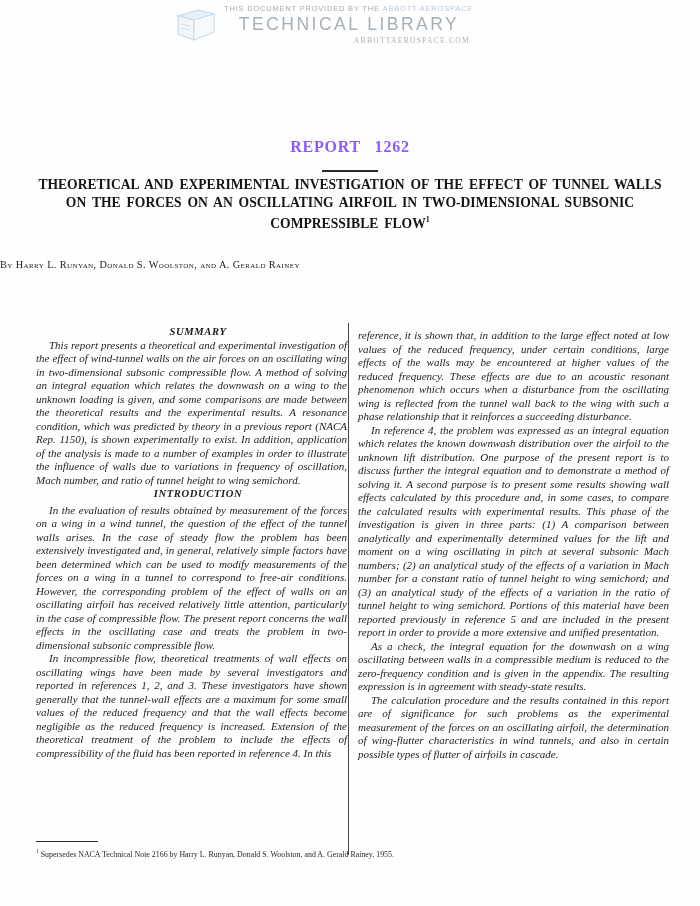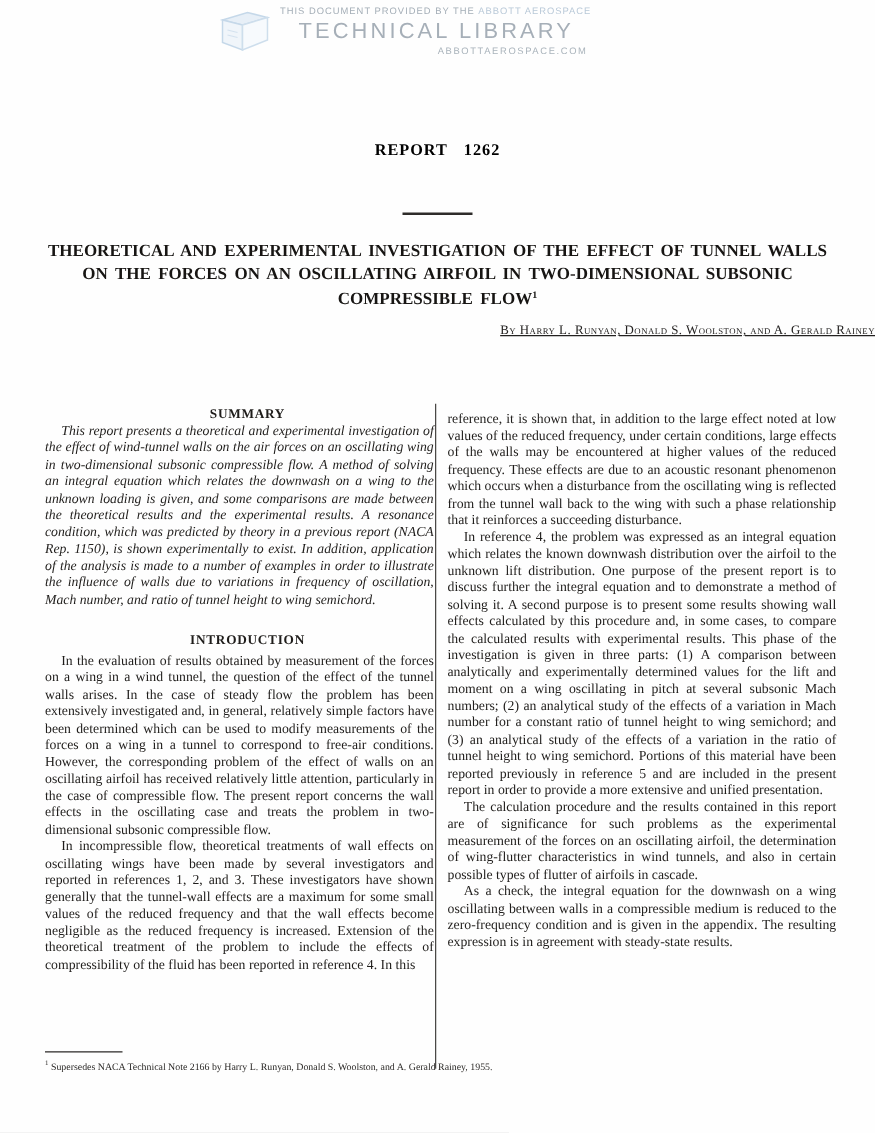--- a/index.html
+++ b/index.html
@@ -12,57 +12,57 @@
     color:#1f1d1b;
   }
 
   
   .wm{position:absolute;left:168px;top:4px;display:flex;align-items:flex-start;}
   .wm-logo{width:54px;height:42px;opacity:.85;}
   .wm-text{margin-left:2px;width:250px;}
   .wm-line1{font-family:"Liberation Sans",sans-serif;font-size:7.5px;letter-spacing:.8px;color:#a4aeb7;white-space:nowrap;}
   .wm-line1 .brand{color:#b9c9d8;}
   .wm-line2{font-family:"Liberation Sans",sans-serif;font-size:17.5px;letter-spacing:2.5px;color:#a6afb8;white-space:nowrap;margin-top:1px;text-align:center;}
-  .wm-line3{font-family:Liberation Sans, sans-serif;font-size:7.5px;letter-spacing:1.3px;color:#a9b3bb;text-align:right;margin-top:1px;padding-right:4px;}
+  .wm-line3{font-family:Liberation Serif, serif;font-size:7.5px;letter-spacing:1.3px;color:#a9b3bb;text-align:right;margin-top:1px;padding-right:4px;}
 
   
   .report-number{
-    position:absolute;top:112px;left:0;width:100%;
-    text-align:center;font-size:13px;font-weight:bold;
-    letter-spacing:.8px;word-spacing:9px;color:#000000;
+    position:absolute;top:138px;left:0;width:100%;
+    text-align:center;font-size:16px;font-weight:bold;
+    letter-spacing:.8px;word-spacing:9px;color:#8b5cf6;
   }
   .title-divider{
     position:absolute;top:170px;left:322px;width:56px;height:2px;background:#2e2c2a;
   }
   .report-title{
-    position:absolute;top:192px;left:28px;width:644px;
+    position:absolute;top:176px;left:28px;width:644px;
     text-align:center;font-size:13.6px;font-weight:bold;line-height:17.5px;
     word-spacing:2.5px;color:#171513;
   }
   .report-title sup{font-size:8px;}
   .byline{
     position:absolute;top:259px;left:0;width:100%;
-    text-align:right;font-size:10.3px;font-variant:small-caps;
-    letter-spacing:.4px;color:#232120;text-decoration:underline;
+    text-align:left;font-size:10.3px;font-variant:small-caps;
+    letter-spacing:.4px;color:#232120;
   }
 
   
   .col{
     position:absolute;width:311px;
     font-size:11px;line-height:13.5px;text-align:justify;
   }
   .col-left{left:36px;top:325px;height:530px;}
   .col-right{left:358px;top:329px;height:534px;}
-  .col p{margin:0;text-indent:13px;}
+  .col p{margin:0;text-indent:13px;font-style:italic;}
   .col p.no-indent{text-indent:0;}
   .sec-heading{
     text-align:center;font-weight:bold;font-size:10.6px;
     letter-spacing:.6px;margin:0 0 5px 0;text-indent:0;
   }
-  .sec-heading.intro{margin-top:19px;margin-bottom:3px;}
+  .sec-heading.intro{margin-top:0;margin-bottom:3px;}
   .summary-par{font-style:italic;}
   .col-divider{
     position:absolute;left:348px;top:323px;width:1px;height:532px;background:#4a4846;
   }
 
   
   .footnote-rule{
     position:absolute;left:36px;top:841px;width:62px;height:0;
     border-top:1.2px solid #2b2927;
   }
@@ -106,21 +106,21 @@
     <p class="sec-heading intro">INTRODUCTION</p>
     <p>In the evaluation of results obtained by measurement of the forces on a wing in a wind tunnel, the question of the effect of the tunnel walls arises.  In the case of steady flow the problem has been extensively investigated and, in general, relatively simple factors have been determined which can be used to modify measurements of the forces on a wing in a tunnel to correspond to free-air conditions.  However, the corresponding problem of the effect of walls on an oscillating airfoil has received relatively little attention, particularly in the case of compressible flow.  The present report concerns the wall effects in the oscillating case and treats the problem in two-dimensional subsonic compressible flow.</p>
     <p>In incompressible flow, theoretical treatments of wall effects on oscillating wings have been made by several investigators and reported in references 1, 2, and 3.  These investigators have shown generally that the tunnel-wall effects are a maximum for some small values of the reduced frequency and that the wall effects become negligible as the reduced frequency is increased.  Extension of the theoretical treatment of the problem to include the effects of compressibility of the fluid has been reported in reference 4.  In this</p>
   </div>
 
   <div class="col-divider"></div>
 
   <div class="col col-right">
     <p class="no-indent">reference, it is shown that, in addition to the large effect noted at low values of the reduced frequency, under certain conditions, large effects of the walls may be encountered at higher values of the reduced frequency.  These effects are due to an acoustic resonant phenomenon which occurs when a disturbance from the oscillating wing is reflected from the tunnel wall back to the wing with such a phase relationship that it reinforces a succeeding disturbance.</p>
     <p>In reference 4, the problem was expressed as an integral equation which relates the known downwash distribution over the airfoil to the unknown lift distribution.  One purpose of the present report is to discuss further the integral equation and to demonstrate a method of solving it.  A second purpose is to present some results showing wall effects calculated by this procedure and, in some cases, to compare the calculated results with experimental results.  This phase of the investigation is given in three parts: (1) A comparison between analytically and experimentally determined values for the lift and moment on a wing oscillating in pitch at several subsonic Mach numbers; (2) an analytical study of the effects of a variation in Mach number for a constant ratio of tunnel height to wing semichord; and (3) an analytical study of the effects of a variation in the ratio of tunnel height to wing semichord.  Portions of this material have been reported previously in reference 5 and are included in the present report in order to provide a more extensive and unified presentation.</p>
+    <p>As a check, the integral equation for the downwash on a wing oscillating between walls in a compressible medium is reduced to the zero-frequency condition and is given in the appendix.  The resulting expression is in agreement with steady-state results.</p>
     <p>The calculation procedure and the results contained in this report are of significance for such problems as the experimental measurement of the forces on an oscillating airfoil, the determination of wing-flutter characteristics in wind tunnels, and also in certain possible types of flutter of airfoils in cascade.</p>
-    <p>As a check, the integral equation for the downwash on a wing oscillating between walls in a compressible medium is reduced to the zero-frequency condition and is given in the appendix.  The resulting expression is in agreement with steady-state results.</p>
   </div>
 
   <div class="footnote-rule"></div>
   <div class="footnote"><sup>1</sup> <span>Supersedes NACA Technical Note 2166 by Harry L. Runyan, Donald S. Woolston, and A. Gerald Rainey, 1955.</span></div>
   <div class="page-number">225</div>
 
 </div>
 
 </body></html>

